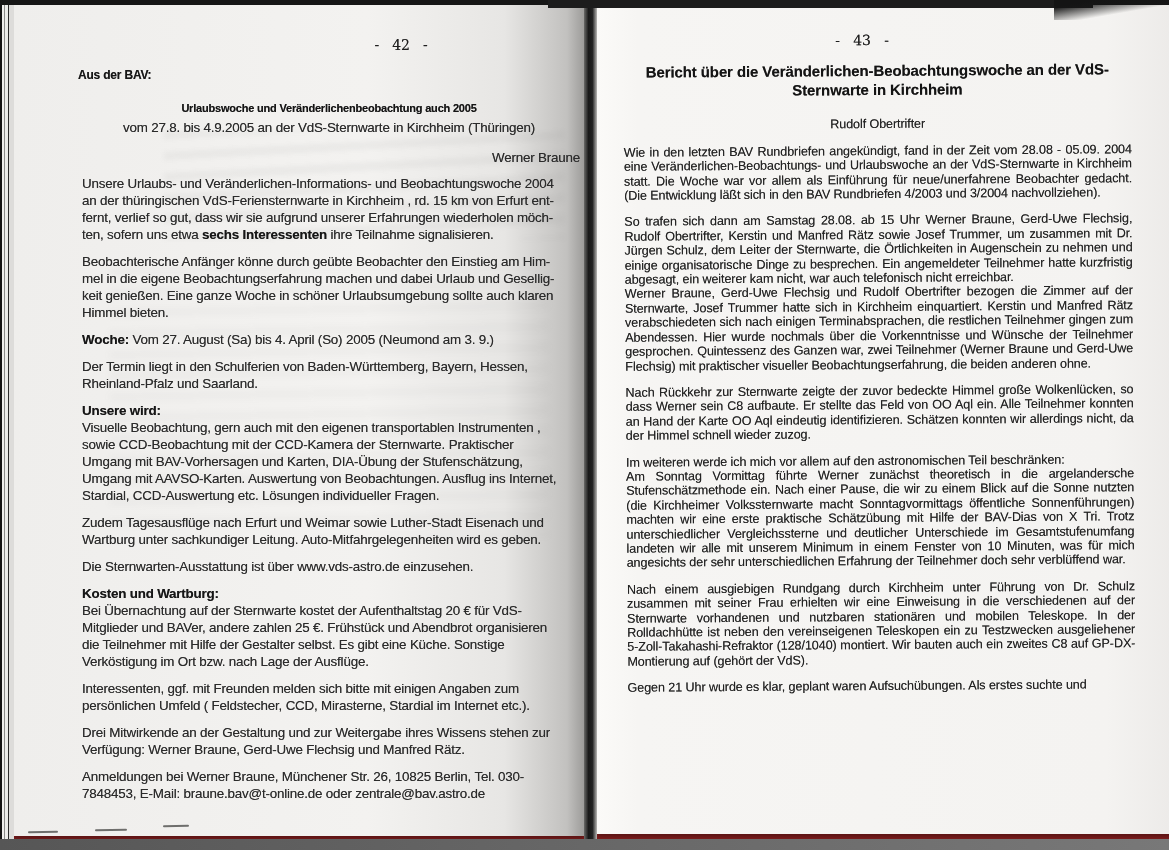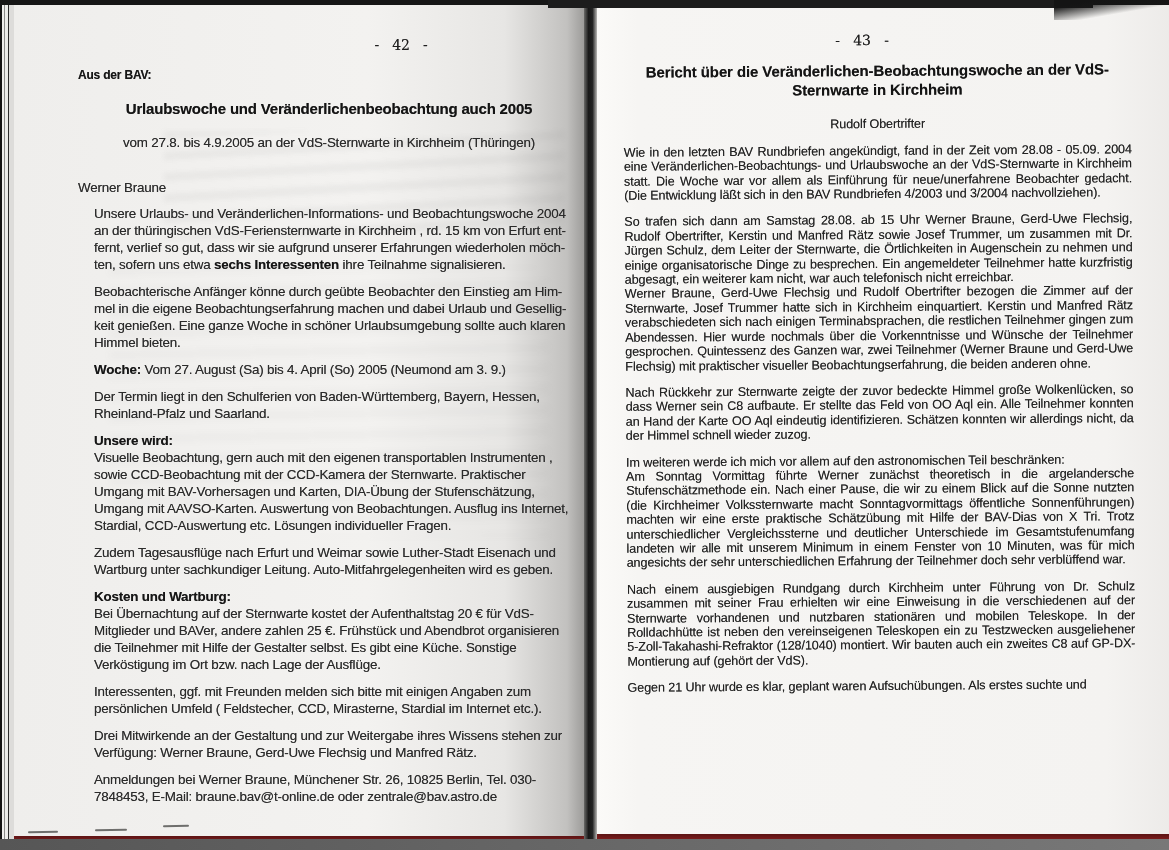--- a/index.html
+++ b/index.html
@@ -37,24 +37,24 @@
   .pencil-3{left:163px;top:825px;width:26px;transform:rotate(-1.5deg);}
 
   
   .lp-content{position:absolute;left:64px;top:32px;width:502px;color:#2b2b2b;
         font-size:13.4px;line-height:17px;letter-spacing:-0.2px;
         text-shadow:0 0 0.4px rgba(45,45,45,0.65);}
   .page-num{font-family:"DejaVu Serif","Liberation Serif",serif;font-size:14px;
         text-align:center;word-spacing:9px;color:#1e1e1e;}
   .page-num-l{transform:translateX(72px);}
   .lp-kicker{font-weight:bold;font-size:12px;color:#161616;margin-top:13px;}
-  .lp-title{text-align:center;font-weight:bold;font-size:15px;color:#141414;margin-top:15px;line-height:19px;}
-  .lp-subtitle{text-align:center;margin-top:16px;}
-  .lp-author{text-align:left;margin-top:28px;}
-  .lp-block{margin:10px 0 0 16px;white-space:pre-line;}
+  .lp-title{text-align:center;font-weight:bold;font-size:11px;color:#141414;margin-top:15px;line-height:19px;}
+  .lp-subtitle{text-align:center;margin-top:1px;}
+  .lp-author{text-align:right;margin-top:13px;}
+  .lp-block{margin:10px 0 0 4px;white-space:pre-line;}
   .lp-block.first{margin-top:9px;}
   .lp-block b{color:#161616;text-align:center;}
 
   
   .rp-content{position:absolute;left:26px;top:28px;width:508px;color:#232323;
         font-size:12.6px;line-height:14.4px;letter-spacing:-0.1px;
         transform:rotate(-0.4deg);transform-origin:50% 0;
         text-shadow:0 0 0.4px rgba(35,35,35,0.65);}
   .page-num-r{transform:translateX(-15px);}
   .rp-title{text-align:center;font-weight:bold;font-size:15px;color:#141414;
@@ -89,20 +89,21 @@
       <p class="lp-block">Der Termin liegt in den Schulferien von Baden-Württemberg, Bayern, Hessen,
 Rheinland-Pfalz und Saarland.</p>
       <p class="lp-block"><b>Unsere wird:</b><span>
 Visuelle Beobachtung, gern auch mit den eigenen transportablen Instrumenten ,
 sowie CCD-Beobachtung mit der CCD-Kamera der Sternwarte. Praktischer
 Umgang mit BAV-Vorhersagen und Karten, DIA-Übung der Stufenschätzung,
 Umgang mit AAVSO-Karten. Auswertung von Beobachtungen. Ausflug ins Internet,
 Stardial, CCD-Auswertung etc. Lösungen individueller Fragen.</span></p>
       <p class="lp-block">Zudem Tagesausflüge nach Erfurt und Weimar sowie Luther-Stadt Eisenach und
 Wartburg unter sachkundiger Leitung. Auto-Mitfahrgelegenheiten wird es geben.</p>
+      <p class="lp-block">Die Sternwarten-Ausstattung ist über www.vds-astro.de einzusehen.</p>
       <p class="lp-block"><b>Kosten und Wartburg:</b><span>
 Bei Übernachtung auf der Sternwarte kostet der Aufenthaltstag 20 € für VdS-
 Mitglieder und BAVer, andere zahlen 25 €. Frühstück und Abendbrot organisieren
 die Teilnehmer mit Hilfe der Gestalter selbst. Es gibt eine Küche. Sonstige
 Verköstigung im Ort bzw. nach Lage der Ausflüge.</span></p>
       <p class="lp-block">Interessenten, ggf. mit Freunden melden sich bitte mit einigen Angaben zum
 persönlichen Umfeld ( Feldstecher, CCD, Mirasterne, Stardial im Internet etc.).</p>
       <p class="lp-block">Drei Mitwirkende an der Gestaltung und zur Weitergabe ihres Wissens stehen zur
 Verfügung: Werner Braune, Gerd-Uwe Flechsig und Manfred Rätz.</p>
       <p class="lp-block">Anmeldungen bei  Werner Braune, Münchener Str. 26, 10825 Berlin, Tel. 030-

